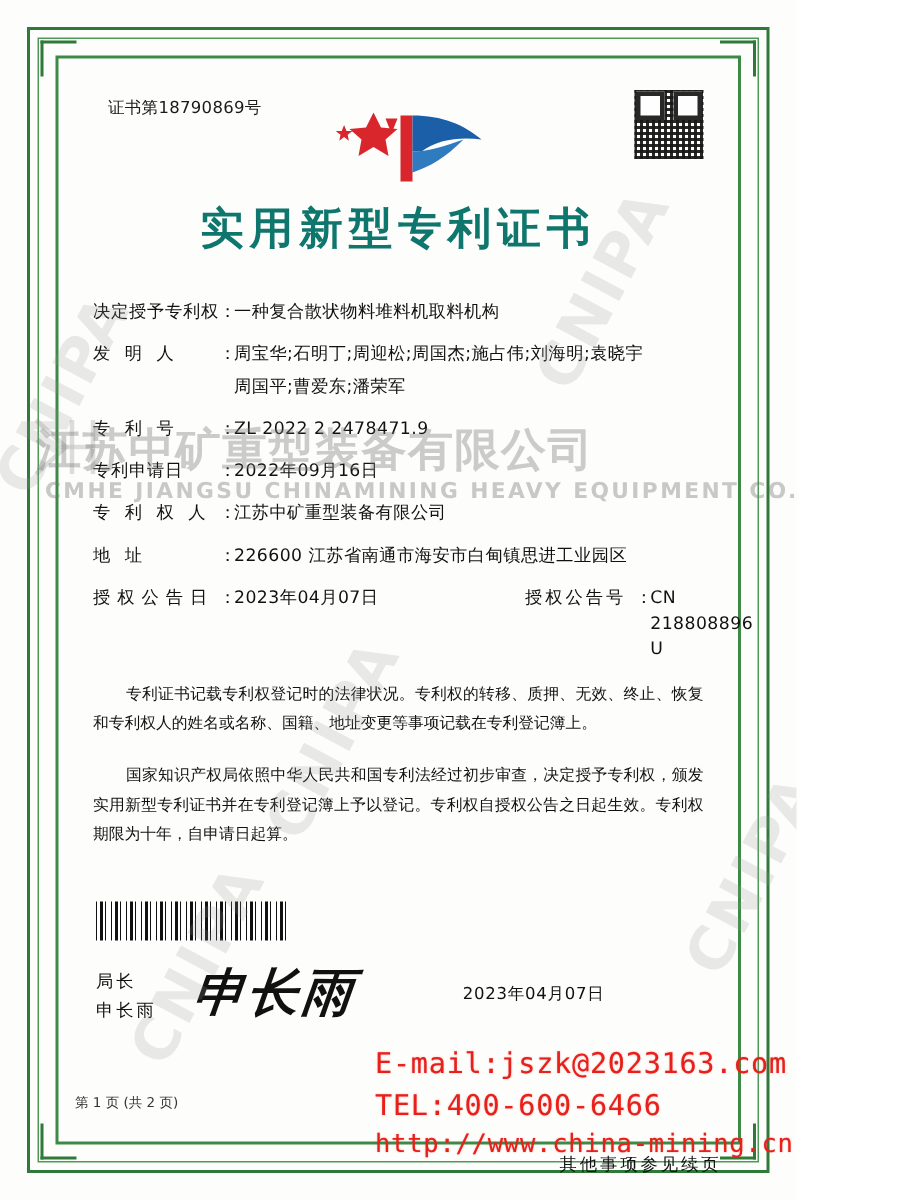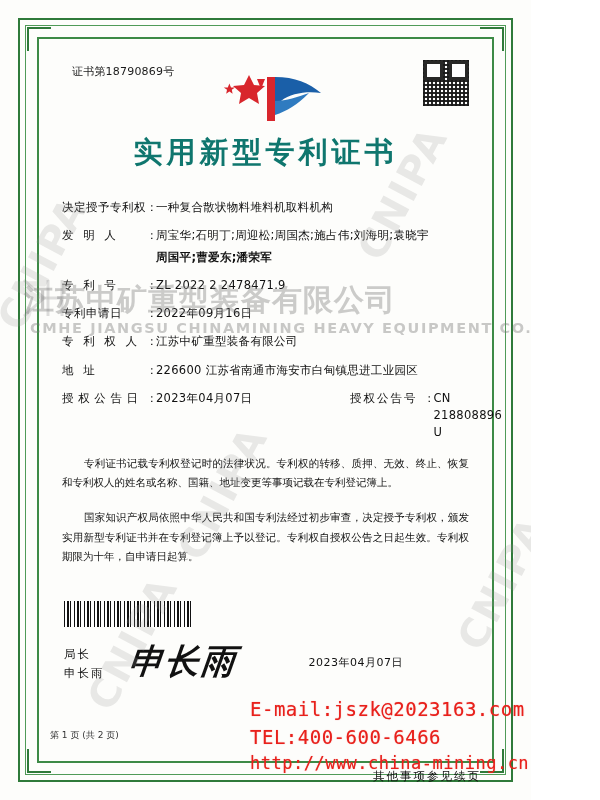--- a/index.html
+++ b/index.html
@@ -125,21 +125,20 @@
   .colon {
     width: 10px;
     flex: 0 0 10px;
   }
   .value {
     flex: 1;
     letter-spacing: 0.3px;
   }
   .value.cont {
     padding-left: 0;
-    font-weight: bold;
   }
   .row.sub .label { visibility: hidden; }
   .row.sub { margin-top: -7px; margin-bottom: 11px; }
 
   .two-col {
     display: flex;
   }
   .two-col .left { flex: 0 0 300px; display: flex; }
   .two-col .right { flex: 1; display: flex; }
   .two-col .right .label2 {

